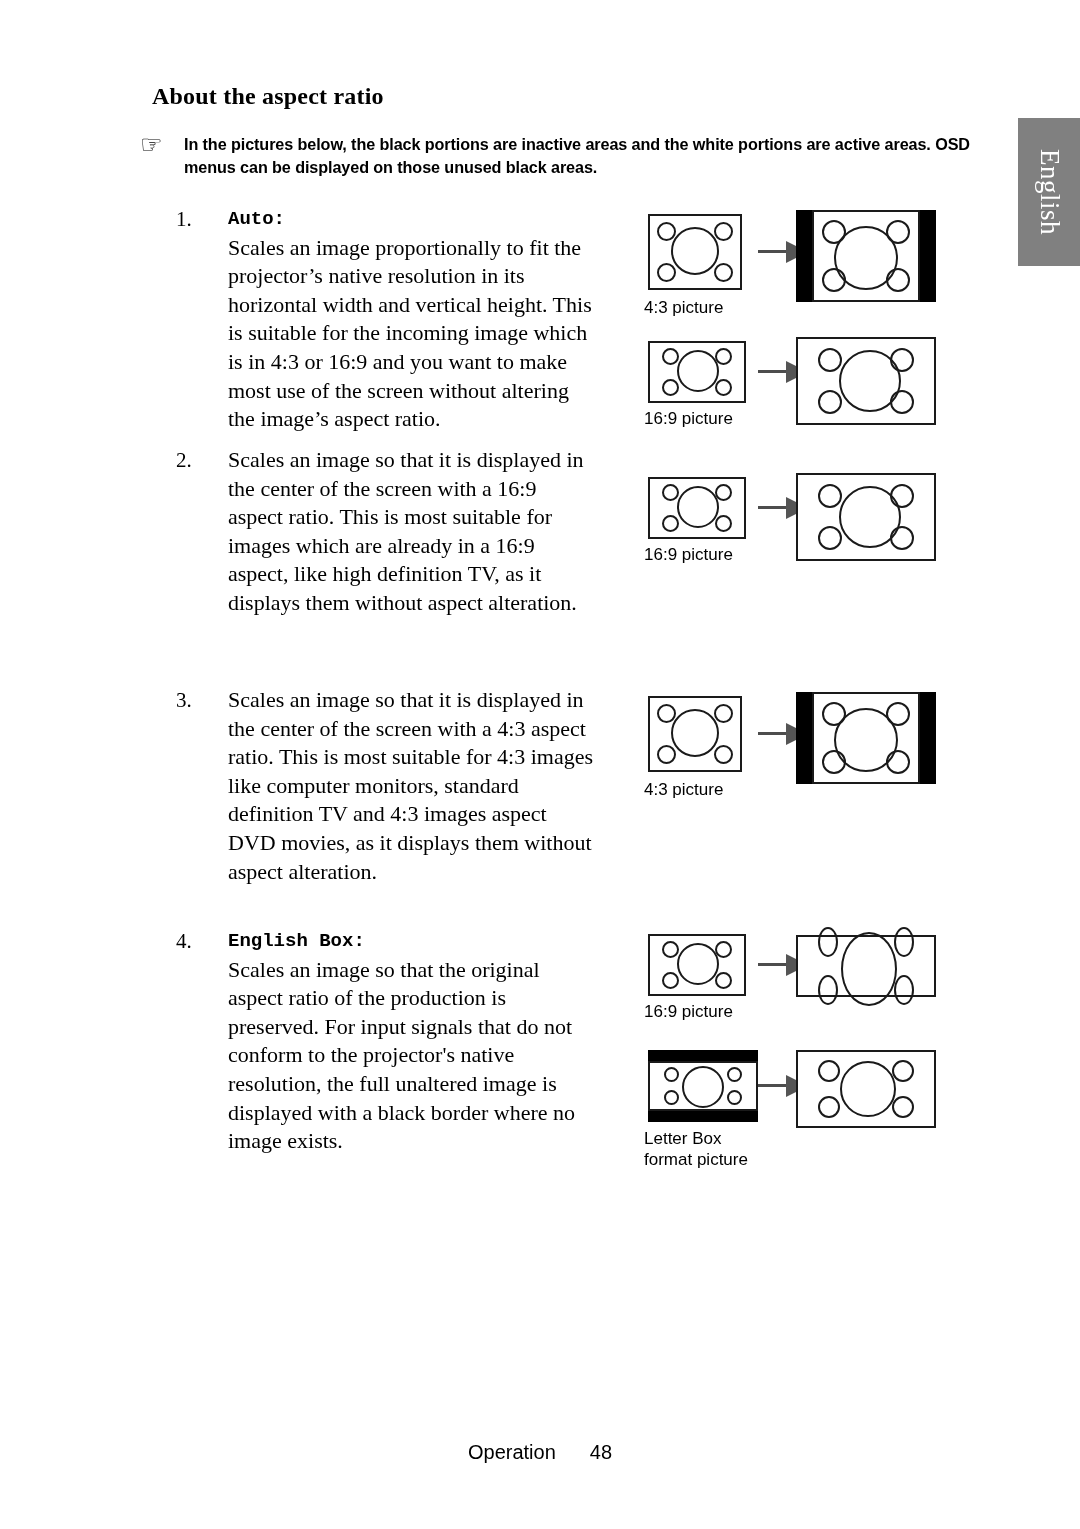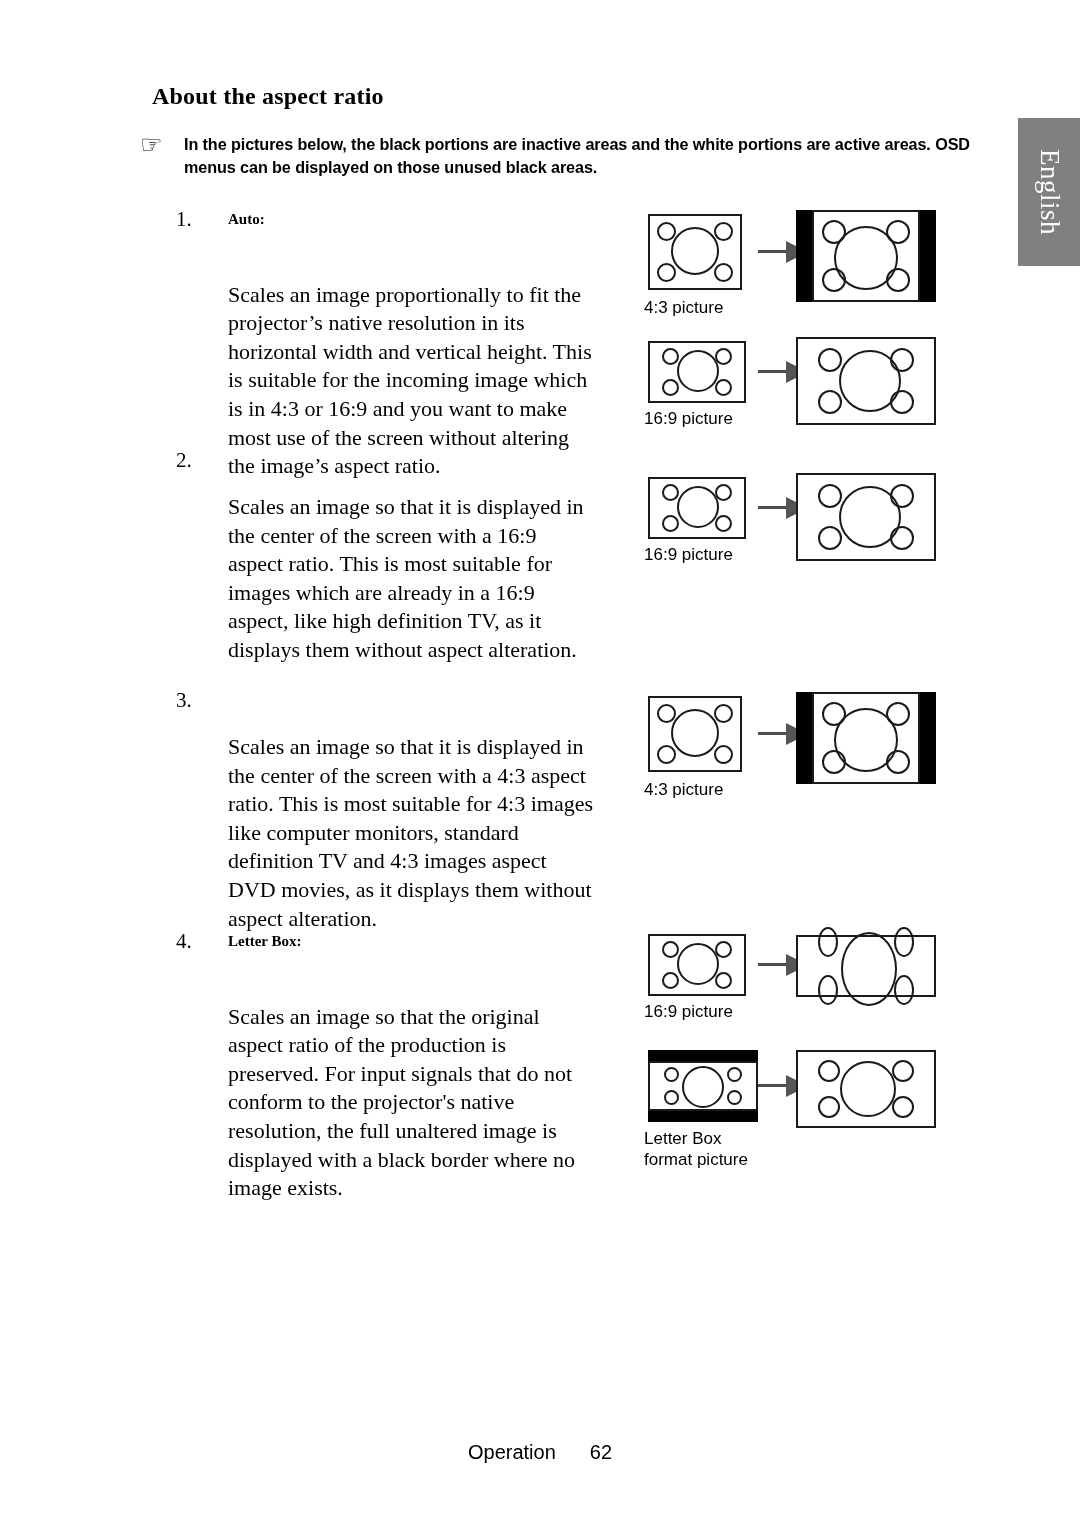--- a/index.html
+++ b/index.html
@@ -103,26 +103,26 @@
     font-size: 21px;
     line-height: 28.5px;
   }
   .item-body {
     margin-left: 52px;
     font-size: 22px;
     line-height: 28.6px;
   }
   .item-term {
     font-weight: bold;
-    font-size: 15px;
+    font-size: 19px;
     display: block;
+    font-family: Liberation Mono, monospace;
   }
   .item-desc {
     display: block;
-    margin-top: 47px;
   }
 
   
   .diagrams {
     position: absolute;
     left: 640px;
     top: 0;
     width: 320px;
   }
 
@@ -242,21 +242,21 @@
       <div class="item-body">
         <span class="item-desc">Scales an image so that it is displayed in the center of the screen with a 4:3 aspect ratio. This is most suitable for 4:3 images like computer monitors, standard definition TV and 4:3 images aspect DVD movies, as it displays them without aspect alteration.</span>
       </div>
     </div>
   </div>
 
   <div class="item-row">
     <div class="item-text" style="top:722px;">
       <span class="item-num">4.</span>
       <div class="item-body">
-        <span class="item-term">Letter Box:</span>
+        <span class="item-term">English Box:</span>
         <span class="item-desc">Scales an image so that the original aspect ratio of the production is preserved. For input signals that do not conform to the projector's native resolution, the full unaltered image is displayed with a black border where no image exists.</span>
       </div>
     </div>
   </div>
 
   <div class="diagrams">
 
     <div class="dg-pair">
 
       <div class="pic" style="left:8px; top:9px; width:94px; height:76px;">
@@ -406,14 +406,14 @@
         <div class="dot" style="left:20px;  bottom:8px; width:22px; height:22px;"></div>
         <div class="dot" style="right:20px; bottom:8px; width:22px; height:22px;"></div>
         <div class="bigcircle" style="left:42px; top:9px; width:56px; height:56px;"></div>
       </div>
     </div>
 
   </div>
 </div>
 
 <div class="footer">
-  <span class="sec">Operation</span><span>62</span>
+  <span class="sec">Operation</span><span>48</span>
 </div>
 
 </body></html>

